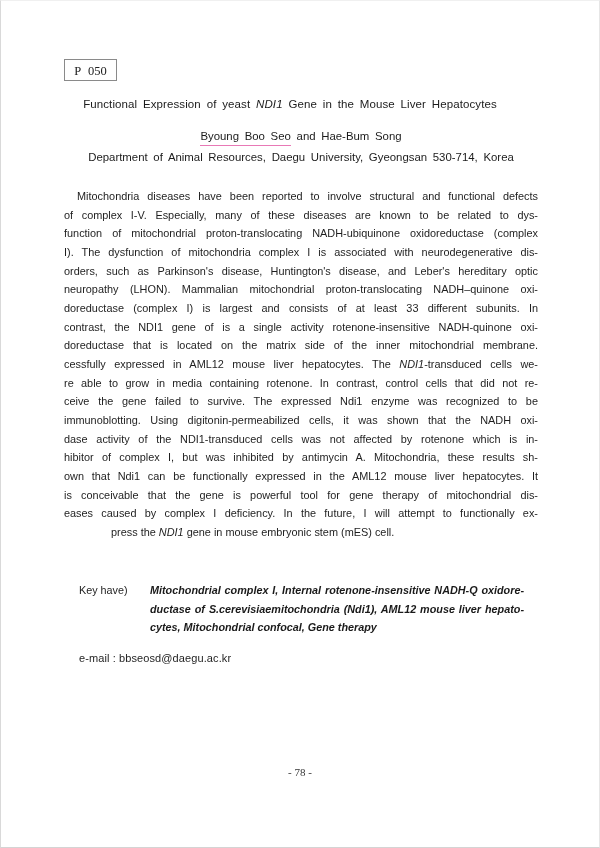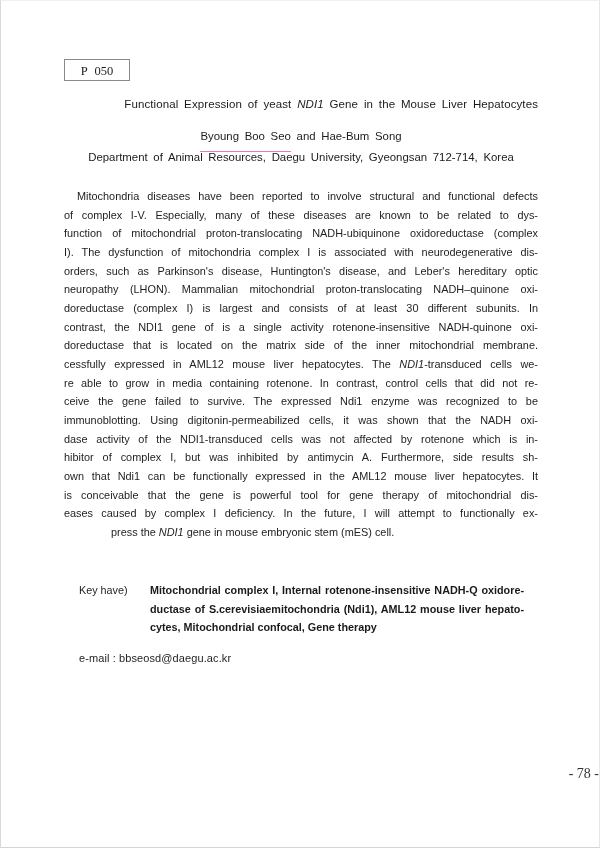--- a/index.html
+++ b/index.html
@@ -11,100 +11,100 @@
     color: #1e1e1e;
     overflow: hidden;
     border-left: 1px solid #d9d9d9;
     border-right: 1px solid #e6e6e6;
     border-bottom: 1px solid #d4d4d4;
     border-top: 1px solid #f0f0f0;
     box-sizing: border-box;
   }
   .p050-box {
     position: absolute; left: 63px; top: 58px;
-    width: 66px; height: 22px;
+    width: 53px; height: 22px;
     border: 1px solid #8a8a8a;
     font-family: "Liberation Serif", serif;
     font-size: 12.5px; line-height: 22px;
     text-align: center; word-spacing: 4px;
     box-sizing: border-box;
     color: #222;
   }
   .doc-title {
-    position: absolute; left: 63px; top: 97px; width: 474px;
-    font-size: 11.5px; text-align: right; word-spacing: 2.5px;
+    position: absolute; left: 52px; top: 97px; width: 474px;
+    font-size: 11.5px; text-align: center; word-spacing: 2.5px;
     letter-spacing: 0.1px; color: #1b1b1b;
   }
   .authors {
     position: absolute; left: 63px; top: 129px; width: 474px;
     font-size: 11.4px; text-align: center; word-spacing: 2.5px;
     color: #1b1b1b;
   }
   .affiliation {
     position: absolute; left: 63px; top: 150px; width: 474px;
     font-size: 11.4px; text-align: center; word-spacing: 2.5px;
     color: #1b1b1b;
   }
-  .u-pink { border-bottom: 1.5px solid #e879b6; padding-bottom: 9px; }
+  .u-pink { border-bottom: 1.5px solid #e879b6; padding-bottom: 3px; }
   .abstract {
     position: absolute; left: 63px; top: 186px; width: 474px;
     font-size: 10.9px; line-height: 18.66px; color: #1e1e1e;
   }
   .abs-line { text-align: justify; text-align-last: justify; white-space: normal; }
   .abs-line.first { padding-left: 13px; }
   .abs-line.last  { text-align-last: left; margin-left: 47px; }
   .keywords {
     position: absolute; left: 63px; top: 580px; width: 460px;
     display: flex; font-size: 10.8px; line-height: 18.5px;
   }
   .kw-label { width: 86px; padding-left: 15px; box-sizing: border-box; white-space: nowrap; color:#1e1e1e; }
-  .kw-text  { width: 374px; font-weight: bold; color:#1a1a1a; }
+  .kw-text  { width: 374px; font-style: italic; font-weight: bold; color:#1a1a1a; }
   .kw-line  { text-align: justify; text-align-last: justify; }
   .kw-line.last { text-align-last: left; }
   .email-line {
     position: absolute; left: 78px; top: 651px;
     font-size: 11px; color: #1e1e1e; letter-spacing: 0.1px;
   }
   .page-number {
     position: absolute; left: 0; top: 765px; width: 100%;
-    text-align: right; font-family: "Liberation Serif", serif;
-    font-size: 14px; color: #333;
+    text-align: center; font-family: "Liberation Serif", serif;
+    font-size: 11px; color: #333;
   }
 </style>
 </head>
 <body>
 
 <div class="page">
 
   <div class="p050-box">
     <span>P 050</span>
   </div>
 
   <div class="doc-title"><span>Functional Expression of yeast </span><span style="font-style: italic;">NDI1</span><span> Gene in the Mouse Liver Hepatocytes</span></div>
 
   <div class="authors"><span class="u-pink">Byoung Boo Seo</span><span> and Hae-Bum Song</span></div>
 
-  <div class="affiliation">Department of Animal Resources, Daegu University, Gyeongsan 712-714, Korea</div>
+  <div class="affiliation">Department of Animal Resources, Daegu University, Gyeongsan 530-714, Korea</div>
 
   <div class="abstract">
       <div class="abs-line first"><span>Mitochondria diseases have been reported to involve structural and functional defects</span></div>
       <div class="abs-line"><span>of complex I-V. Especially, many of these diseases are known to be related to dys-</span></div>
       <div class="abs-line"><span>function of mitochondrial proton-translocating NADH-ubiquinone oxidoreductase (complex</span></div>
       <div class="abs-line"><span>I). The dysfunction of mitochondria complex I is associated with neurodegenerative dis-</span></div>
       <div class="abs-line"><span>orders, such as Parkinson's disease, Huntington's disease, and Leber's hereditary optic</span></div>
       <div class="abs-line"><span>neuropathy (LHON). Mammalian mitochondrial proton-translocating NADH–quinone oxi-</span></div>
-      <div class="abs-line"><span>doreductase (complex I) is largest and consists of at least 30 different subunits. In</span></div>
+      <div class="abs-line"><span>doreductase (complex I) is largest and consists of at least 33 different subunits. In</span></div>
       <div class="abs-line"><span>contrast, the NDI1 gene of is a single activity rotenone-insensitive NADH-quinone oxi-</span></div>
       <div class="abs-line"><span>doreductase that is located on the matrix side of the inner mitochondrial membrane.</span></div>
       <div class="abs-line"><span>cessfully expressed in AML12 mouse liver hepatocytes. The </span><span style="font-style: italic;">NDI1</span><span>-transduced cells we-</span></div>
       <div class="abs-line"><span>re able to grow in media containing rotenone. In contrast, control cells that did not re-</span></div>
       <div class="abs-line"><span>ceive the gene failed to survive. The expressed Ndi1 enzyme was recognized to be</span></div>
       <div class="abs-line"><span>immunoblotting. Using digitonin-permeabilized cells, it was shown that the NADH oxi-</span></div>
       <div class="abs-line"><span>dase activity of the NDI1-transduced cells was not affected by rotenone which is in-</span></div>
-      <div class="abs-line"><span>hibitor of complex I, but was inhibited by antimycin A. Furthermore, side results sh-</span></div>
+      <div class="abs-line"><span>hibitor of complex I, but was inhibited by antimycin A. Mitochondria, these results sh-</span></div>
       <div class="abs-line"><span>own that Ndi1 can be functionally expressed in the AML12 mouse liver hepatocytes. It</span></div>
       <div class="abs-line"><span>is conceivable that the gene is powerful tool for gene therapy of mitochondrial dis-</span></div>
       <div class="abs-line"><span>eases caused by complex I deficiency. In the future, I will attempt to functionally ex-</span></div>
       <div class="abs-line last"><span>press the </span><span style="font-style: italic;">NDI1</span><span> gene in mouse embryonic stem (mES) cell.</span></div>
     </div>
 
   <div class="keywords">
     <div class="kw-label">Key have)</div>
     <div class="kw-text">
         <div class="kw-line">Mitochondrial complex I, Internal rotenone-insensitive NADH-Q oxidore-</div>

